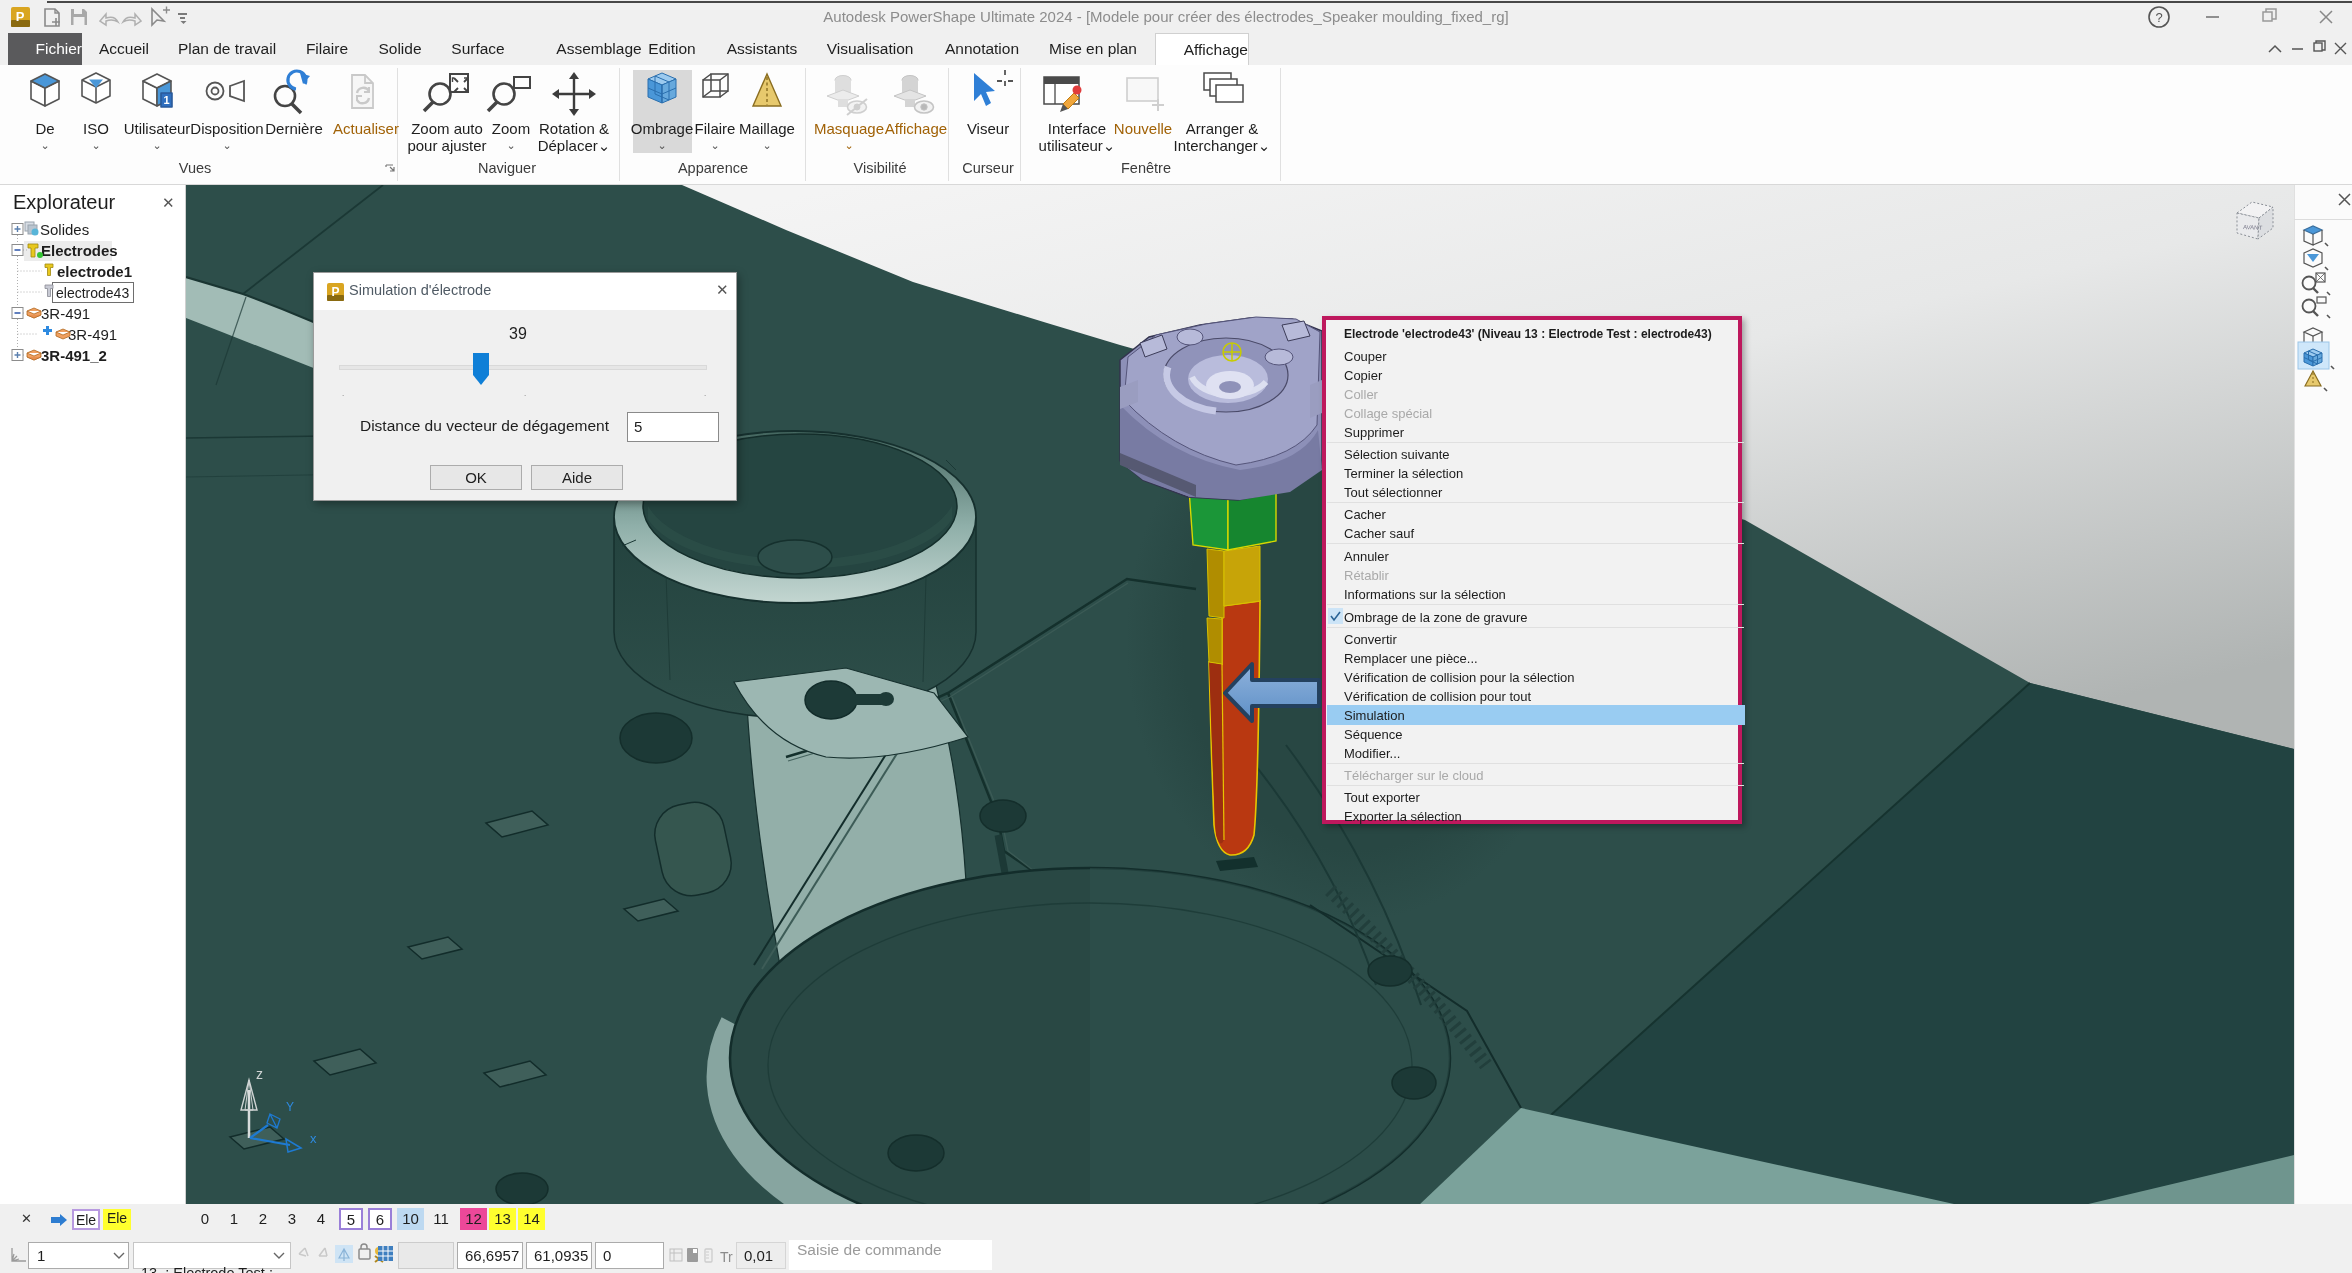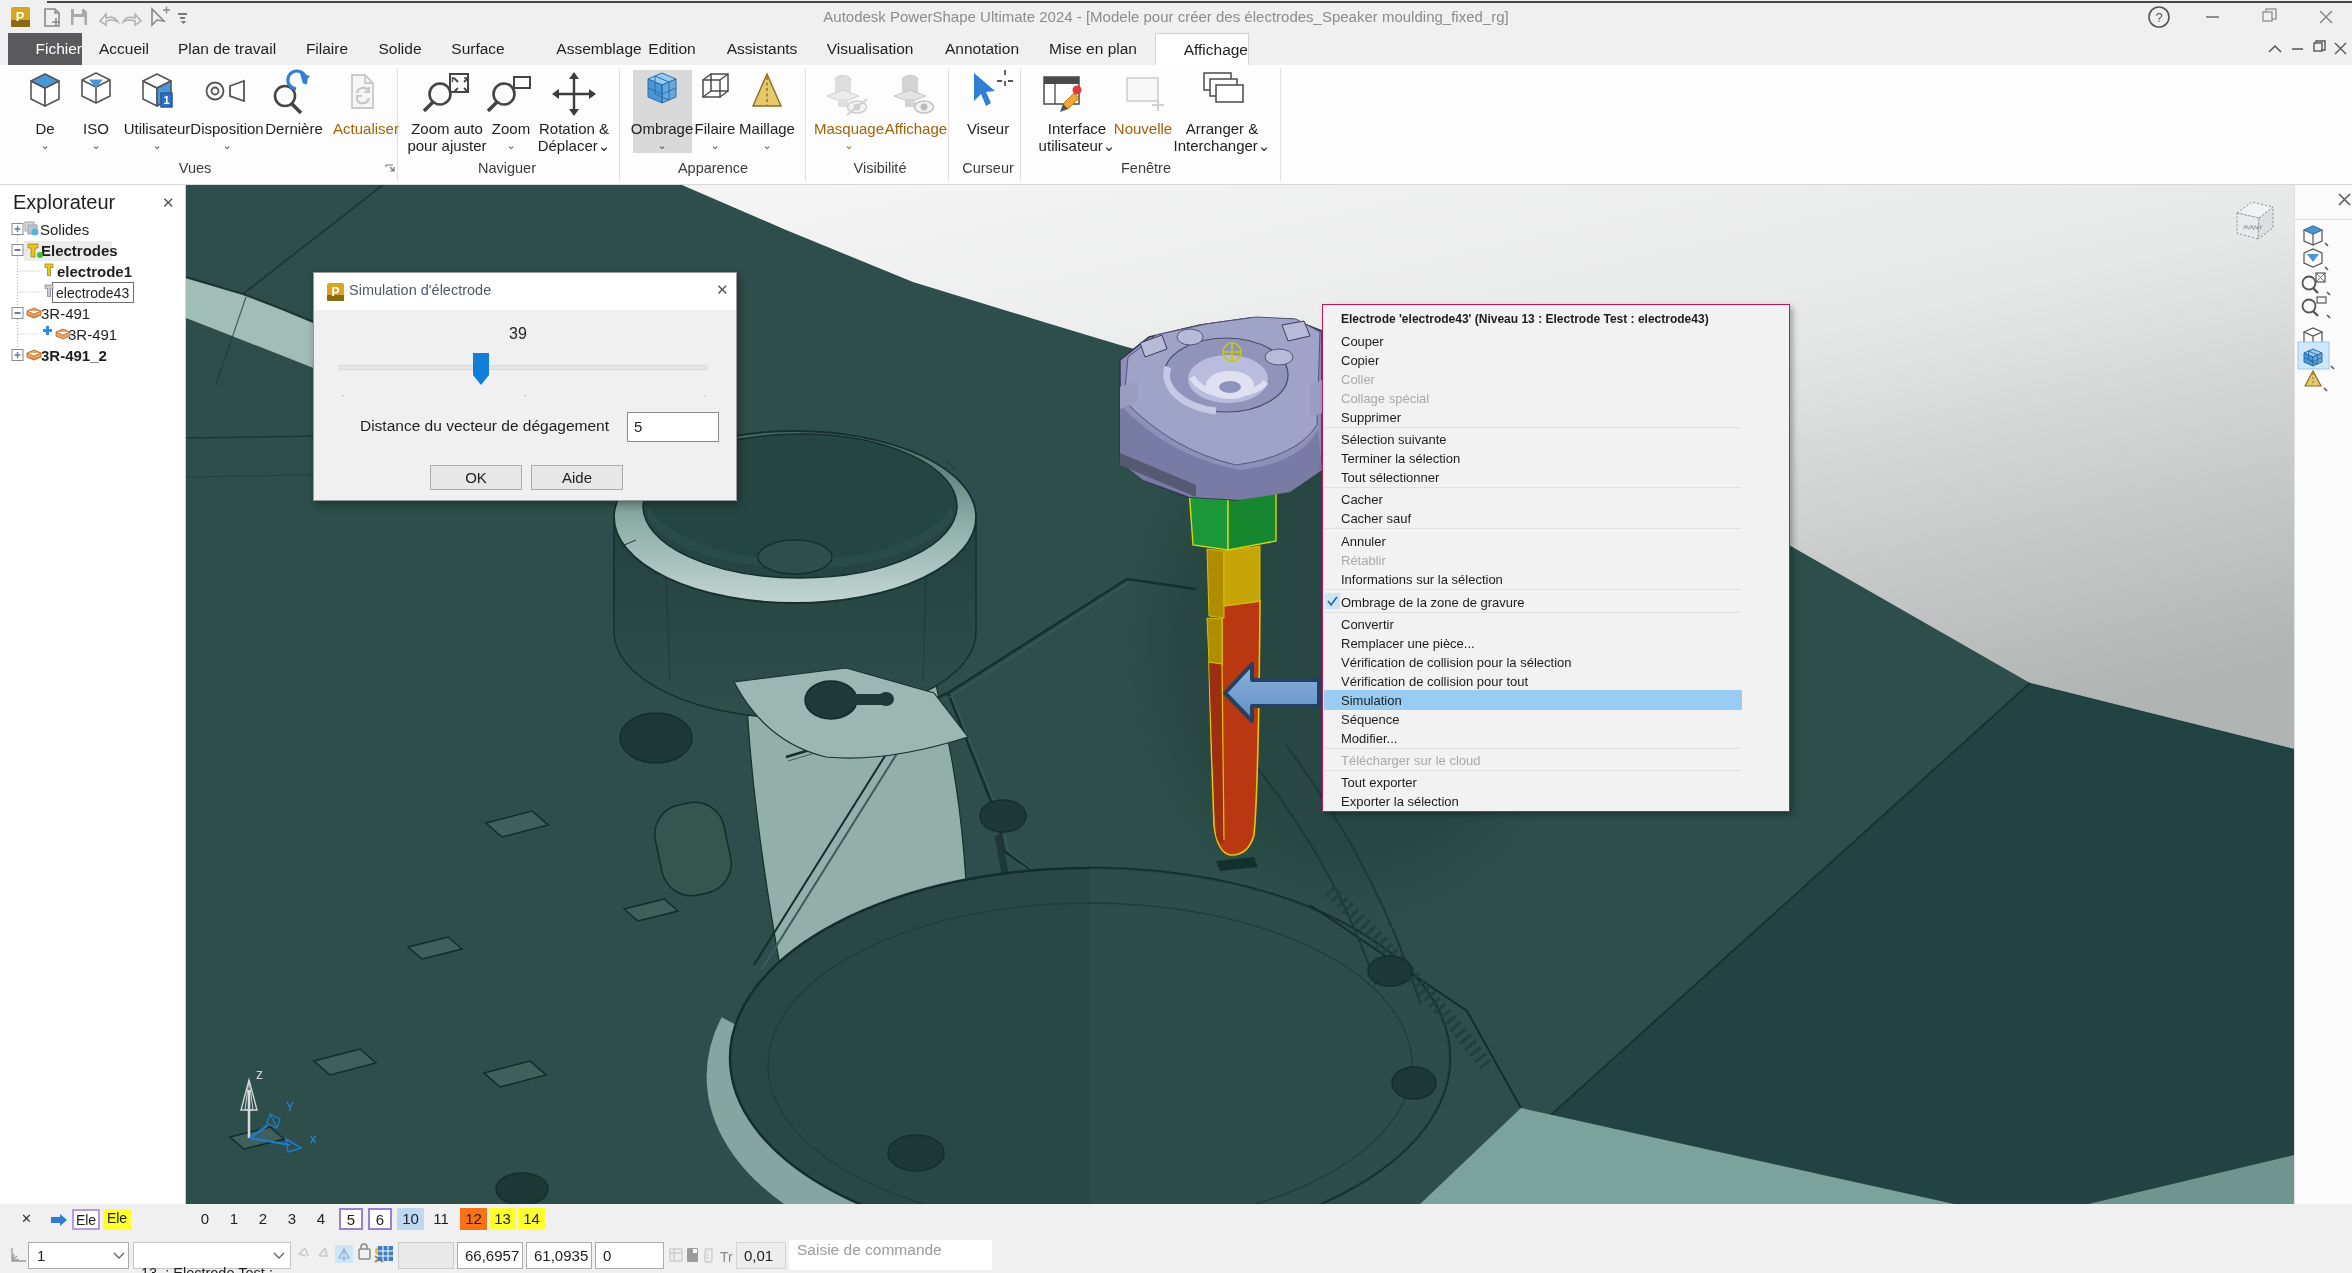--- a/index.html
+++ b/index.html
@@ -16,21 +16,21 @@
 .chev{position:absolute;font-size:11px;color:#555;transform:translateX(-50%)}
 .dis{color:#a16207}
 #explorer{position:absolute;left:0;top:185px;width:186px;height:1019px;background:#ffffff;border-right:1px solid #d0d0d0}
 .tree{font-size:15px;color:#1e1e1e;position:absolute;white-space:nowrap}
 #statusbar1{position:absolute;left:0;top:1204px;width:2352px;height:34px;background:#f0f0f0}
 #statusbar2{position:absolute;left:0;top:1238px;width:2352px;height:35px;background:#f0f0f0}
 .sbox{position:absolute;font-size:15px;color:#1e1e1e;text-align:center}
 .inbox{position:absolute;background:#fff;border:1px solid #ababab;font-size:15px;color:#1e1e1e}
 #dialog{position:absolute;left:313px;top:272px;width:424px;height:229px;background:#f0f0f0;border:1px solid #9a9a9a;box-shadow:2px 3px 8px rgba(0,0,0,.35)}
 #dlgtitle{position:absolute;left:0;top:0;width:100%;height:37px;background:#fff}
-#menu{position:absolute;left:1322px;top:304px;width:468px;height:508px;background:#f2f2f2;border:1px solid #be185d;box-shadow:3px 3px 6px rgba(0,0,0,.3);font-size:13px;color:#1c1c1c}
+#menu{position:absolute;left:1322px;top:316px;width:420px;height:508px;background:#f2f2f2;border:4px solid #be185d;box-shadow:3px 3px 6px rgba(0,0,0,.3);font-size:13px;color:#1c1c1c}
 .mi{position:absolute;left:18px;white-space:nowrap}
 .msep{position:absolute;left:1px;width:417px;height:1px;background:#e0e0e0}
 #rstrip{position:absolute;left:2294px;top:185px;width:58px;height:1019px;background:#fbfbfb;border-left:1px solid #e0e0e0}
 svg{position:absolute}
 </style></head>
 <body>
 
 <div id="titlebar">
 <div id="topline"></div>
 <span class="t c" style="left:1166px;top:8px;font-size:15px;color:#8c8c8c">Autodesk PowerShape Ultimate 2024 - [Modele pour créer des électrodes_Speaker moulding_fixed_rg]</span>
@@ -542,21 +542,21 @@
 <div class="sbox" style="left:103px;top:5px;width:28px;height:21px;background:#ffff2e;line-height:19px;font-size:14px">Ele</div>
 <span class="sbox" style="left:199px;top:6px;width:12px">0</span>
 <span class="sbox" style="left:228px;top:6px;width:12px">1</span>
 <span class="sbox" style="left:257px;top:6px;width:12px">2</span>
 <span class="sbox" style="left:286px;top:6px;width:12px">3</span>
 <span class="sbox" style="left:315px;top:6px;width:12px">4</span>
 <div class="sbox" style="left:339px;top:4px;width:24px;height:22px;background:#fff;border:2px solid #9a7fd8;line-height:19px">5</div>
 <div class="sbox" style="left:368px;top:4px;width:24px;height:22px;background:#fff;border:2px solid #9a7fd8;line-height:19px">6</div>
 <div class="sbox" style="left:397px;top:4px;width:27px;height:22px;background:#bdd9f1;line-height:22px">10</div>
 <span class="sbox" style="left:431px;top:6px;width:20px">11</span>
-<div class="sbox" style="left:460px;top:4px;width:27px;height:22px;background:#f97316;line-height:22px">12</div>
+<div class="sbox" style="left:460px;top:4px;width:27px;height:22px;background:#ec4899;line-height:22px">12</div>
 <div class="sbox" style="left:489px;top:4px;width:27px;height:22px;background:#ffff2e;line-height:22px">13</div>
 <div class="sbox" style="left:518px;top:4px;width:27px;height:22px;background:#ffff2e;line-height:22px">14</div>
 </div>
 <div id="statusbar2">
 <svg width="22" height="22" style="left:8px;top:7px">
       <path d="M4 3 v13 h14 M4 16 l5 -5 M4 16 l7 -2 M4 16 l2 -7" stroke="#9a9a9a" stroke-width="1.3" fill="none"></path>
     </svg>
 <div class="inbox" style="left:28px;top:4px;width:101px;height:27px;padding:4px 0 0 8px">1</div>
 <svg width="14" height="27" style="left:112px;top:4px">
       <path d="M2 11 l5 5 5 -5" fill="none" stroke="#666" stroke-width="1.4"></path>

